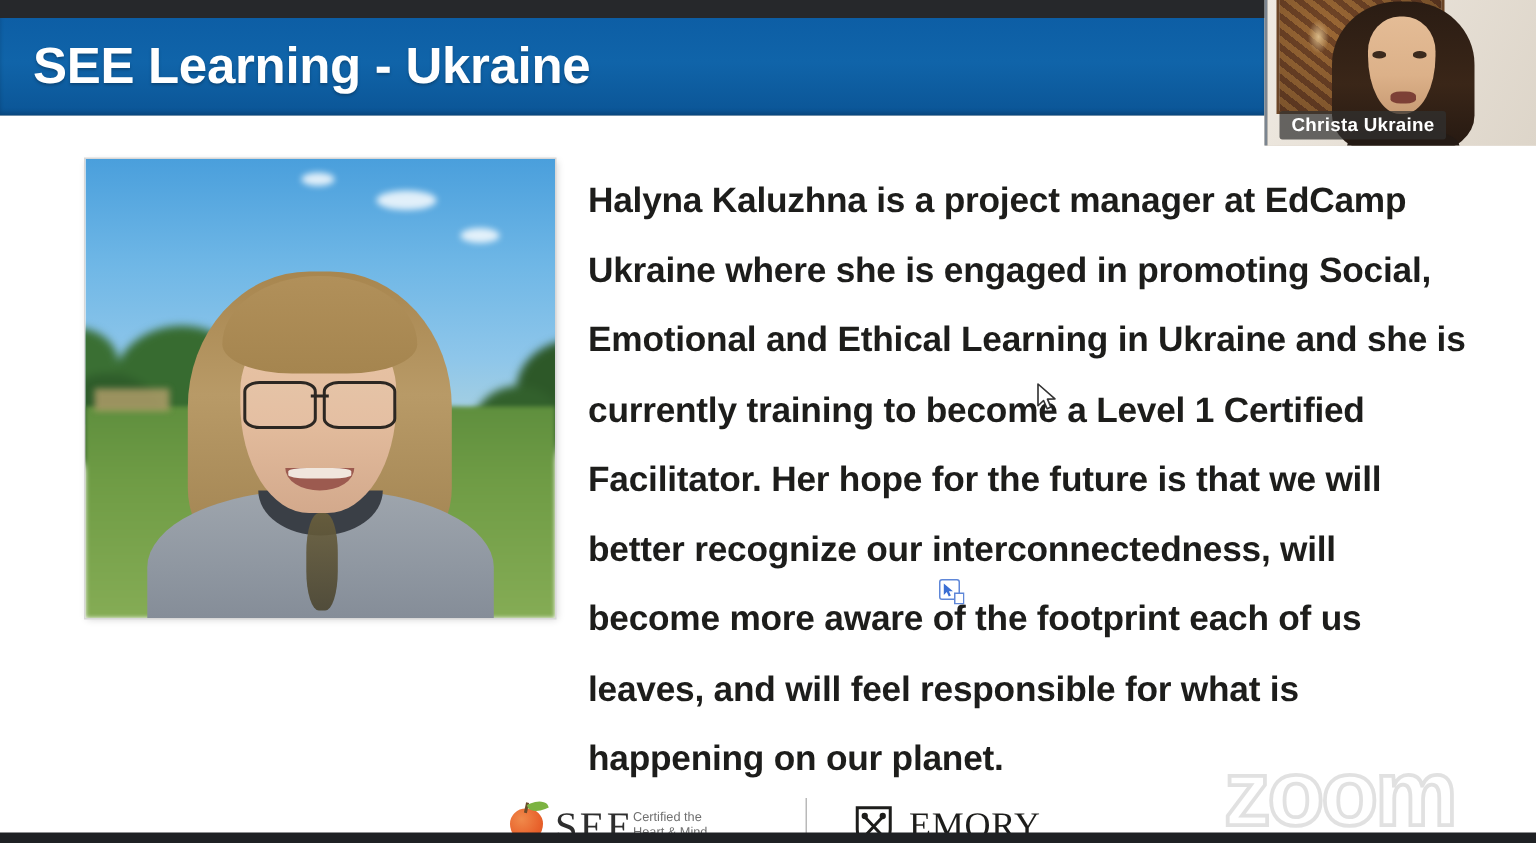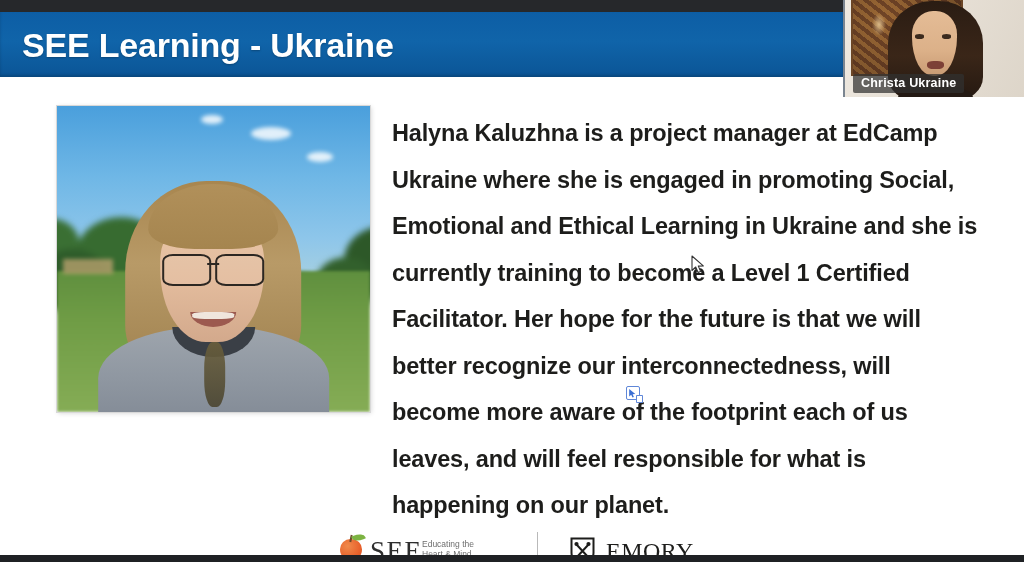--- a/index.html
+++ b/index.html
@@ -431,38 +431,39 @@
 
     <div class="body-text">Halyna Kaluzhna is a project manager at EdCamp Ukraine where she is engaged in promoting Social, Emotional and Ethical Learning in Ukraine and she is currently training to become a Level 1 Certified Facilitator.  Her hope for the future is that we will better recognize our interconnectedness, will become more aware of the footprint each of us leaves, and will feel responsible for what is happening on our planet.</div>
 
     <div class="logo-see">
       <div class="see-g">G</div>
       <div class="apple"></div>
       <div class="apple-stem"></div>
       <div class="apple-leaf"></div>
       <div class="see-word">SEE</div>
       <div class="see-tag">
-        <div>Educating the</div>
+        <div>Certified the</div>
         <div>Heart &amp; Mind</div>
       </div>
 
     </div>
 
     <div class="logo-divider"></div>
 
     <div class="logo-emory">
       <svg class="emory-shield" viewBox="0 0 25 29">
         <path d="M1.5 1.5 H23.5 V16 C23.5 23 18 26.5 12.5 27.5 C7 26.5 1.5 23 1.5 16 Z" fill="#ffffff" stroke="#1d1d1b" stroke-width="2"></path>
         <path d="M6 7 L19 21 M19 7 L6 21" stroke="#1d1d1b" stroke-width="2" fill="none"></path>
         <circle cx="6.5" cy="7" r="2.1" fill="#1d1d1b"></circle>
         <circle cx="18.5" cy="7" r="2.1" fill="#1d1d1b"></circle>
       </svg>
       <div class="emory-word">EMORY</div>
     </div>
 
+    <div class="zoom-watermark">zoom</div>
 
     <svg class="cursor-arrow" viewBox="0 0 14 19">
       <path d="M1 1 L1 15.5 L4.7 12 L7.1 17.5 L9.6 16.4 L7.3 11.1 L12.3 10.9 Z" fill="#ffffff" stroke="#333333" stroke-width="1.1" stroke-linejoin="round"></path>
     </svg>
 
     <svg class="cursor-annotate" viewBox="0 0 17 17">
       <rect x="0.5" y="0.5" width="13" height="13" rx="1.5" fill="#ffffff" stroke="#5f87d8" stroke-width="1"></rect>
       <path d="M3.2 3 L3.2 10.6 L5.2 8.7 L6.5 11.6 L7.9 11 L6.6 8.2 L9.3 8.1 Z" fill="#3b6fd4"></path>
       <path d="M10.5 9.5 L16.5 9.5 L16.5 16.5 L10.5 16.5 Z" fill="#ffffff" stroke="#5f87d8" stroke-width="1"></path>
     </svg>

